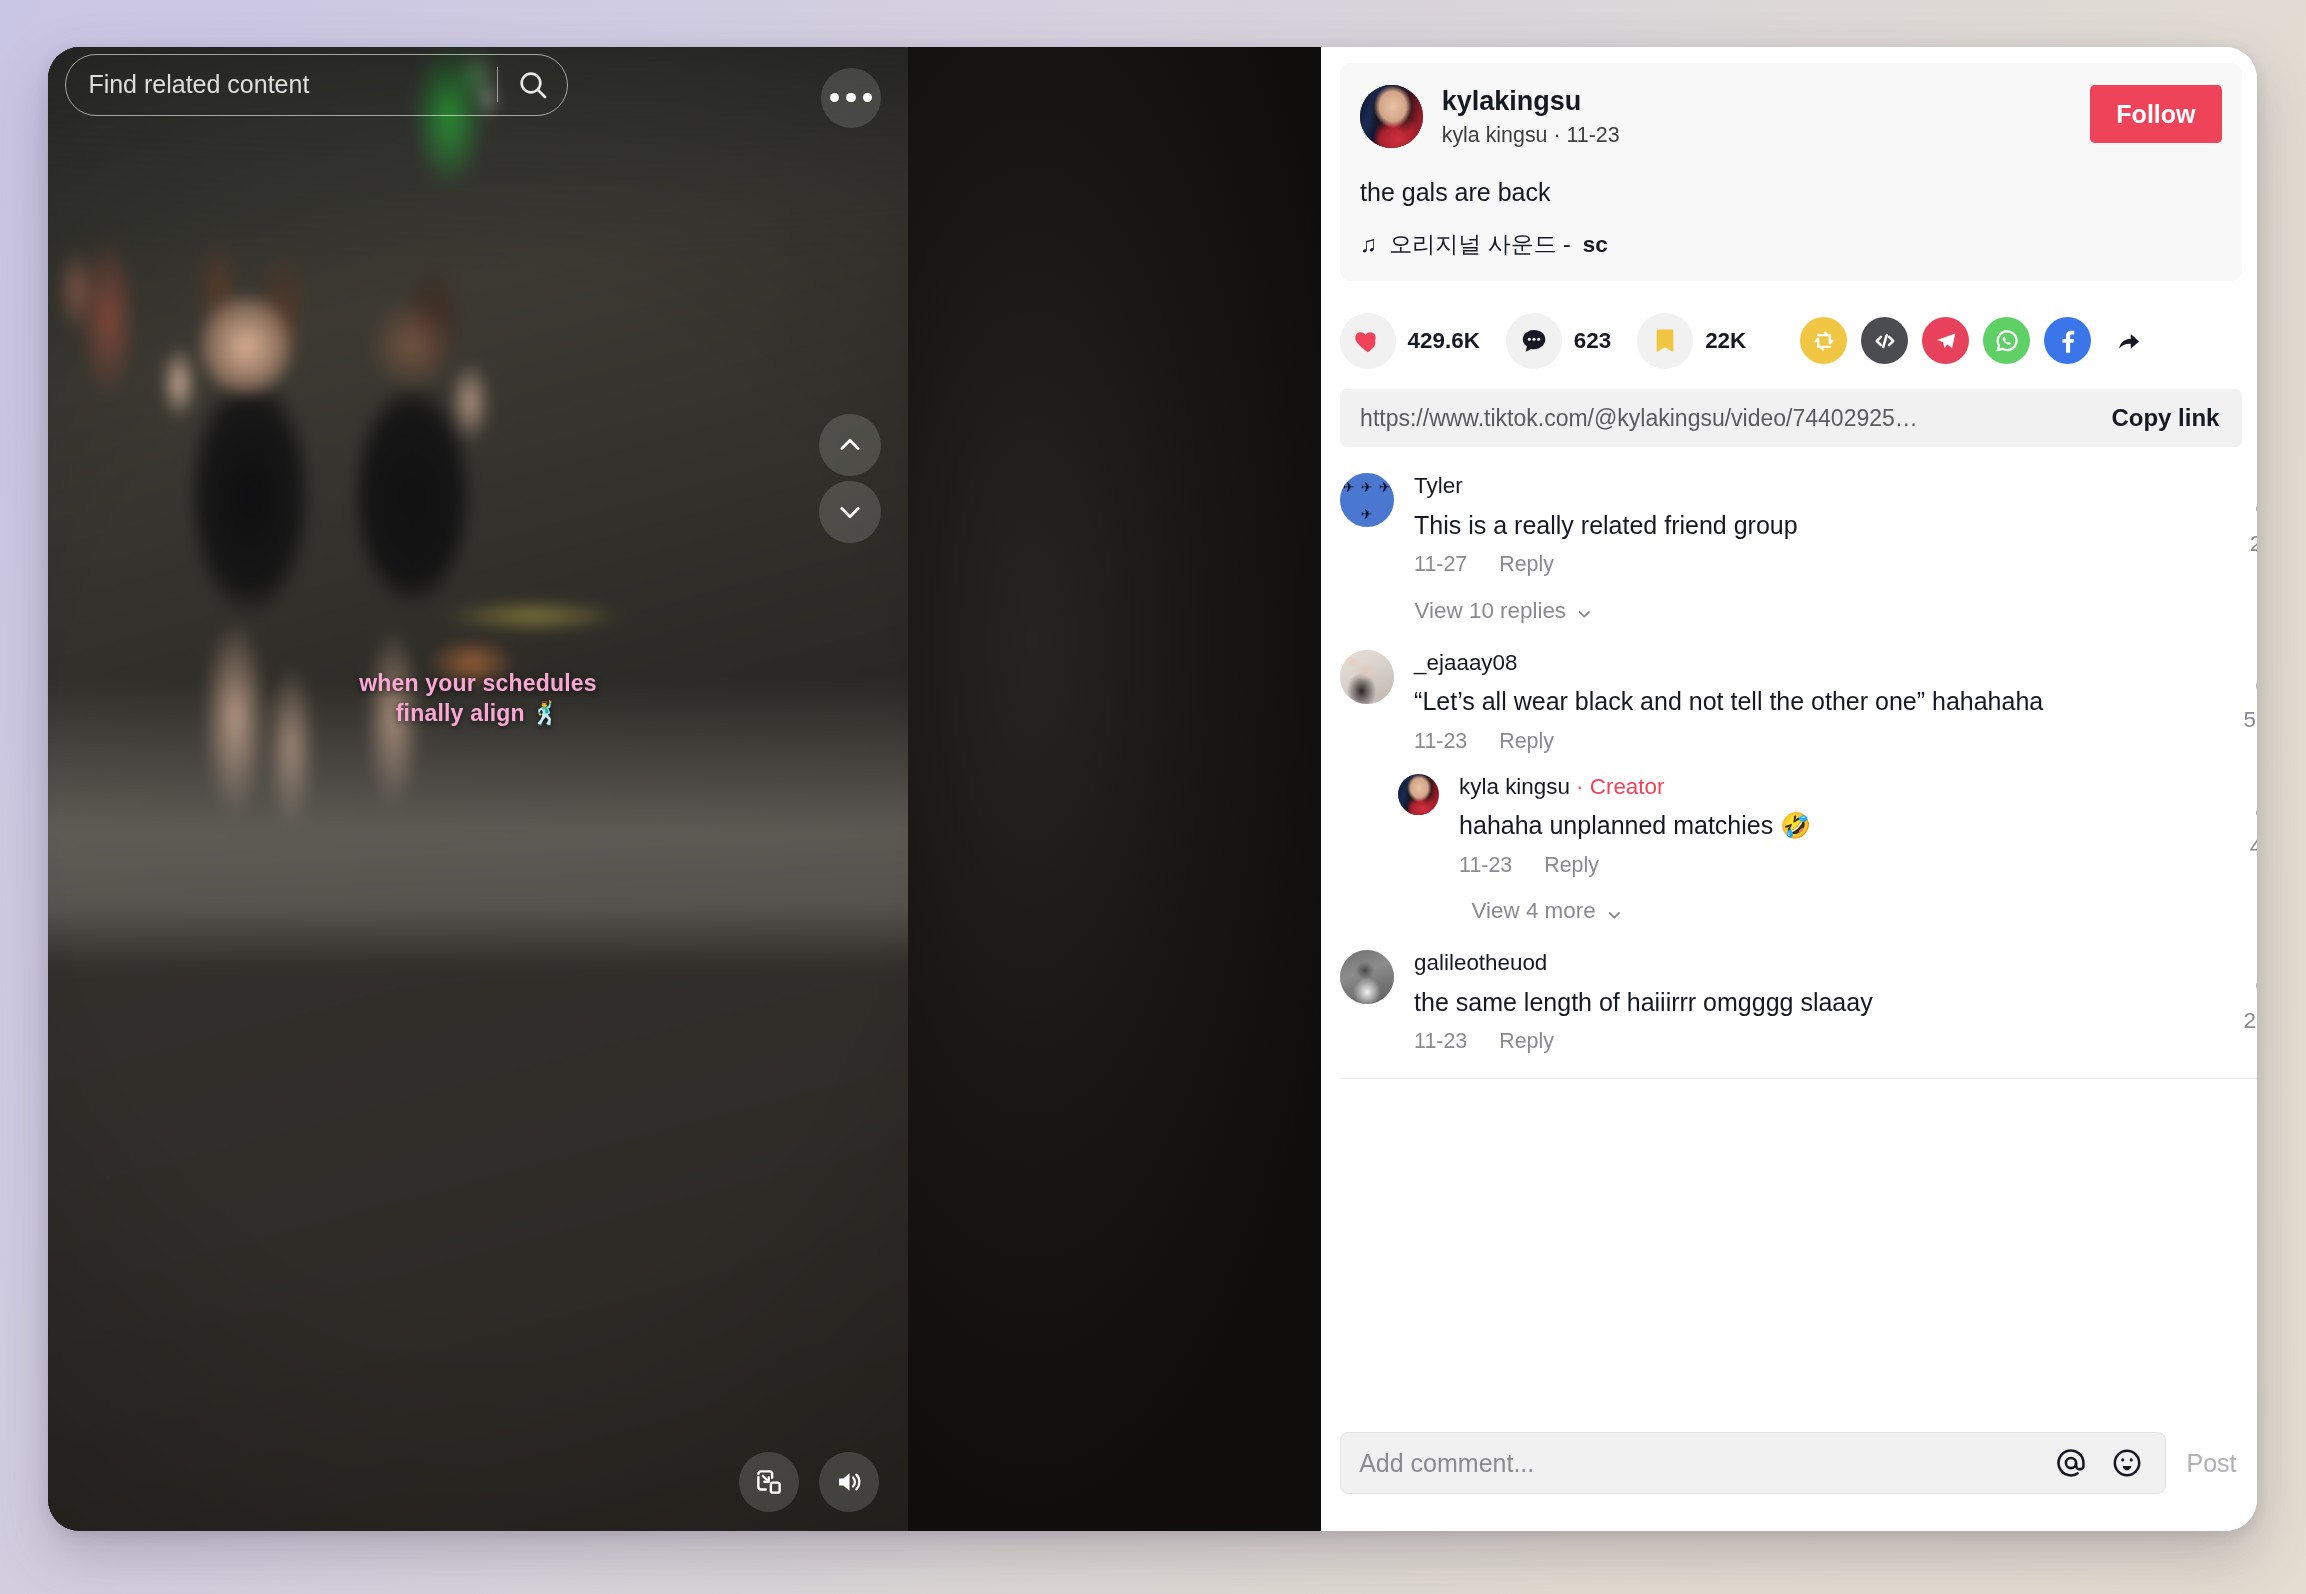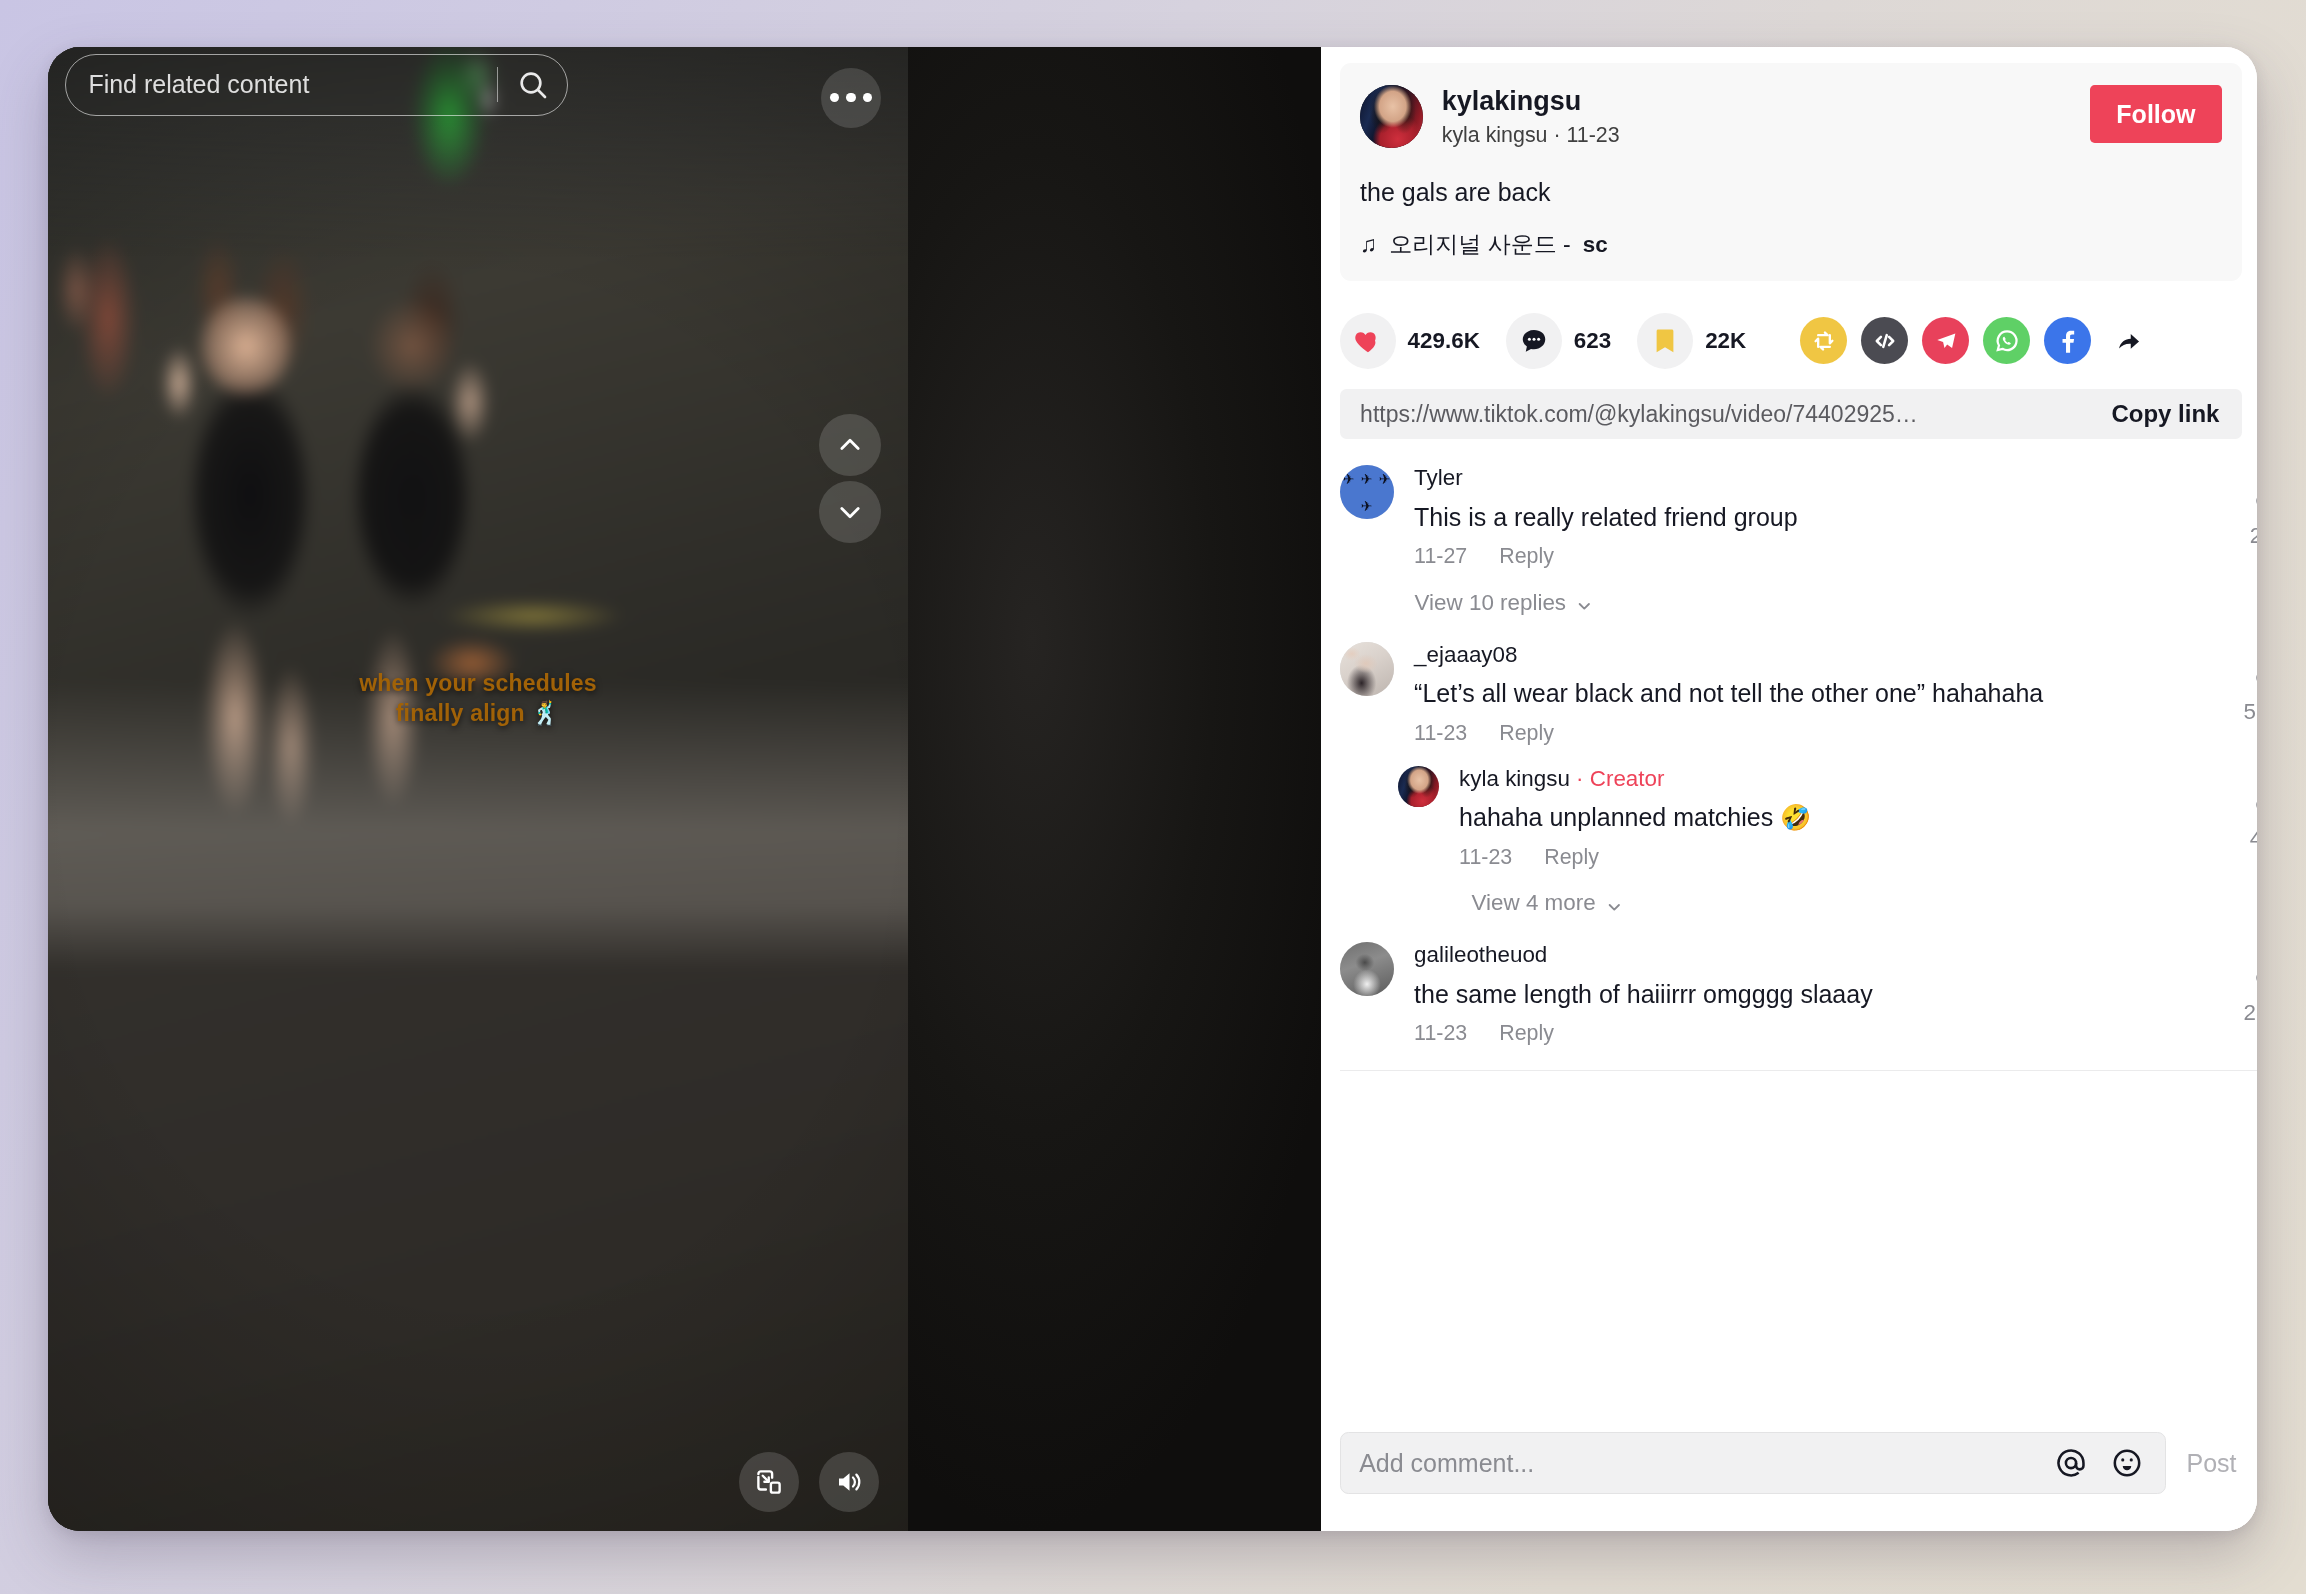--- a/index.html
+++ b/index.html
@@ -149,21 +149,21 @@
   #nav-prev { top: 367px; }
   #nav-next { top: 434px; }
   .nav-arrow svg { width: 28px; height: 28px; }
 
   
   #video-caption {
     position: absolute;
     left: 0; top: 621px;
     width: 860px;
     text-align: center;
-    color: #a16207;
+    color: #f9a8d4;
     font-size: 23px;
     font-weight: bold;
     line-height: 1.32;
     text-shadow: 0 1.9px 6.5px rgba(0,0,0,0.65);
     letter-spacing: 0.2px;
     filter: blur(0.4px);
   }
 
   
   #video-controls {
@@ -265,21 +265,21 @@
   }
   .share-ic svg { width: 28px; height: 28px; }
   #share-more { background: transparent; }
 
   
   #copy-link-row {
     display: flex; align-items: center;
     margin: 20.5px 15px 0 18.6px;
     background: #f1f1f2;
     border-radius: 6.5px;
-    height: 50px;
+    height: 58px;
     padding: 0 5.6px 0 20.5px;
   }
   #copy-link-url {
     flex: 1 1 auto; min-width: 0;
     font-size: 23px; color: #5b5b60;
     white-space: nowrap; overflow: hidden; text-overflow: ellipsis;
   }
   #copy-link-btn {
     flex: 0 0 auto;
     background: transparent; border: none; cursor: pointer;

